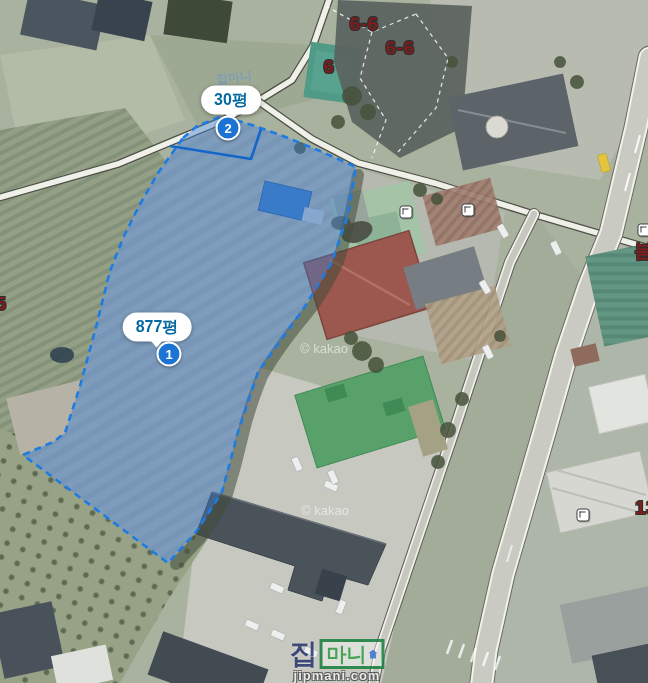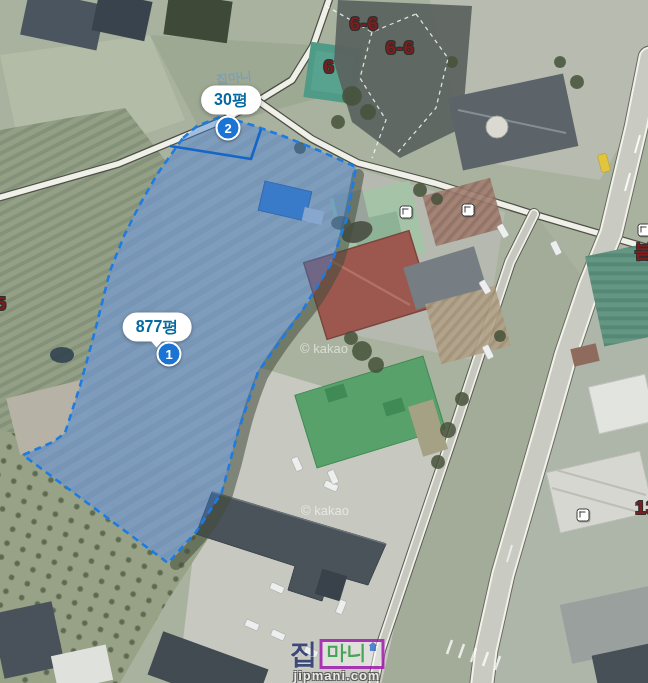--- a/index.html
+++ b/index.html
@@ -36,21 +36,21 @@
     box-sizing:border-box;z-index:21;box-shadow:1px 1px 0 rgba(0,0,0,.25);
   }
   .landicon i{
     position:absolute;left:2px;top:2px;width:5px;height:5px;
     border:1.5px solid #3a3a3a;border-right:none;border-bottom:none;display:block;
   }
   .jip-logo{display:flex;flex-direction:column;align-items:center;opacity:.85;z-index:32;}
   .jip-row{display:flex;align-items:center;gap:2px;}
   .jip-jip{font-size:28px;font-weight:bold;color:#26356b;line-height:1;text-shadow:0 0 2px rgba(255,255,255,.6);}
   .jip-box{
-    display:flex;align-items:flex-start;border:3px solid #a21caf;background:rgba(255,255,255,.5);
+    display:flex;align-items:center;border:3px solid #15803d;background:rgba(255,255,255,.5);
     padding:0 4px;height:24px;
   }
   .jip-mani{font-size:20px;font-weight:bold;color:#2f9e44;line-height:1;}
   .jip-house-icon{
     width:9px;height:9px;margin-left:2px;background:#4277d0;
     clip-path:polygon(50% 0,100% 42%,84% 42%,84% 100%,16% 100%,16% 42%,0 42%);
   }
   .jip-domain{
     font-size:13px;font-weight:bold;color:#f2f2f2;letter-spacing:1px;margin-top:-1px;
     text-shadow:-1px -1px 0 rgba(50,50,50,.8),1px -1px 0 rgba(50,50,50,.8),

